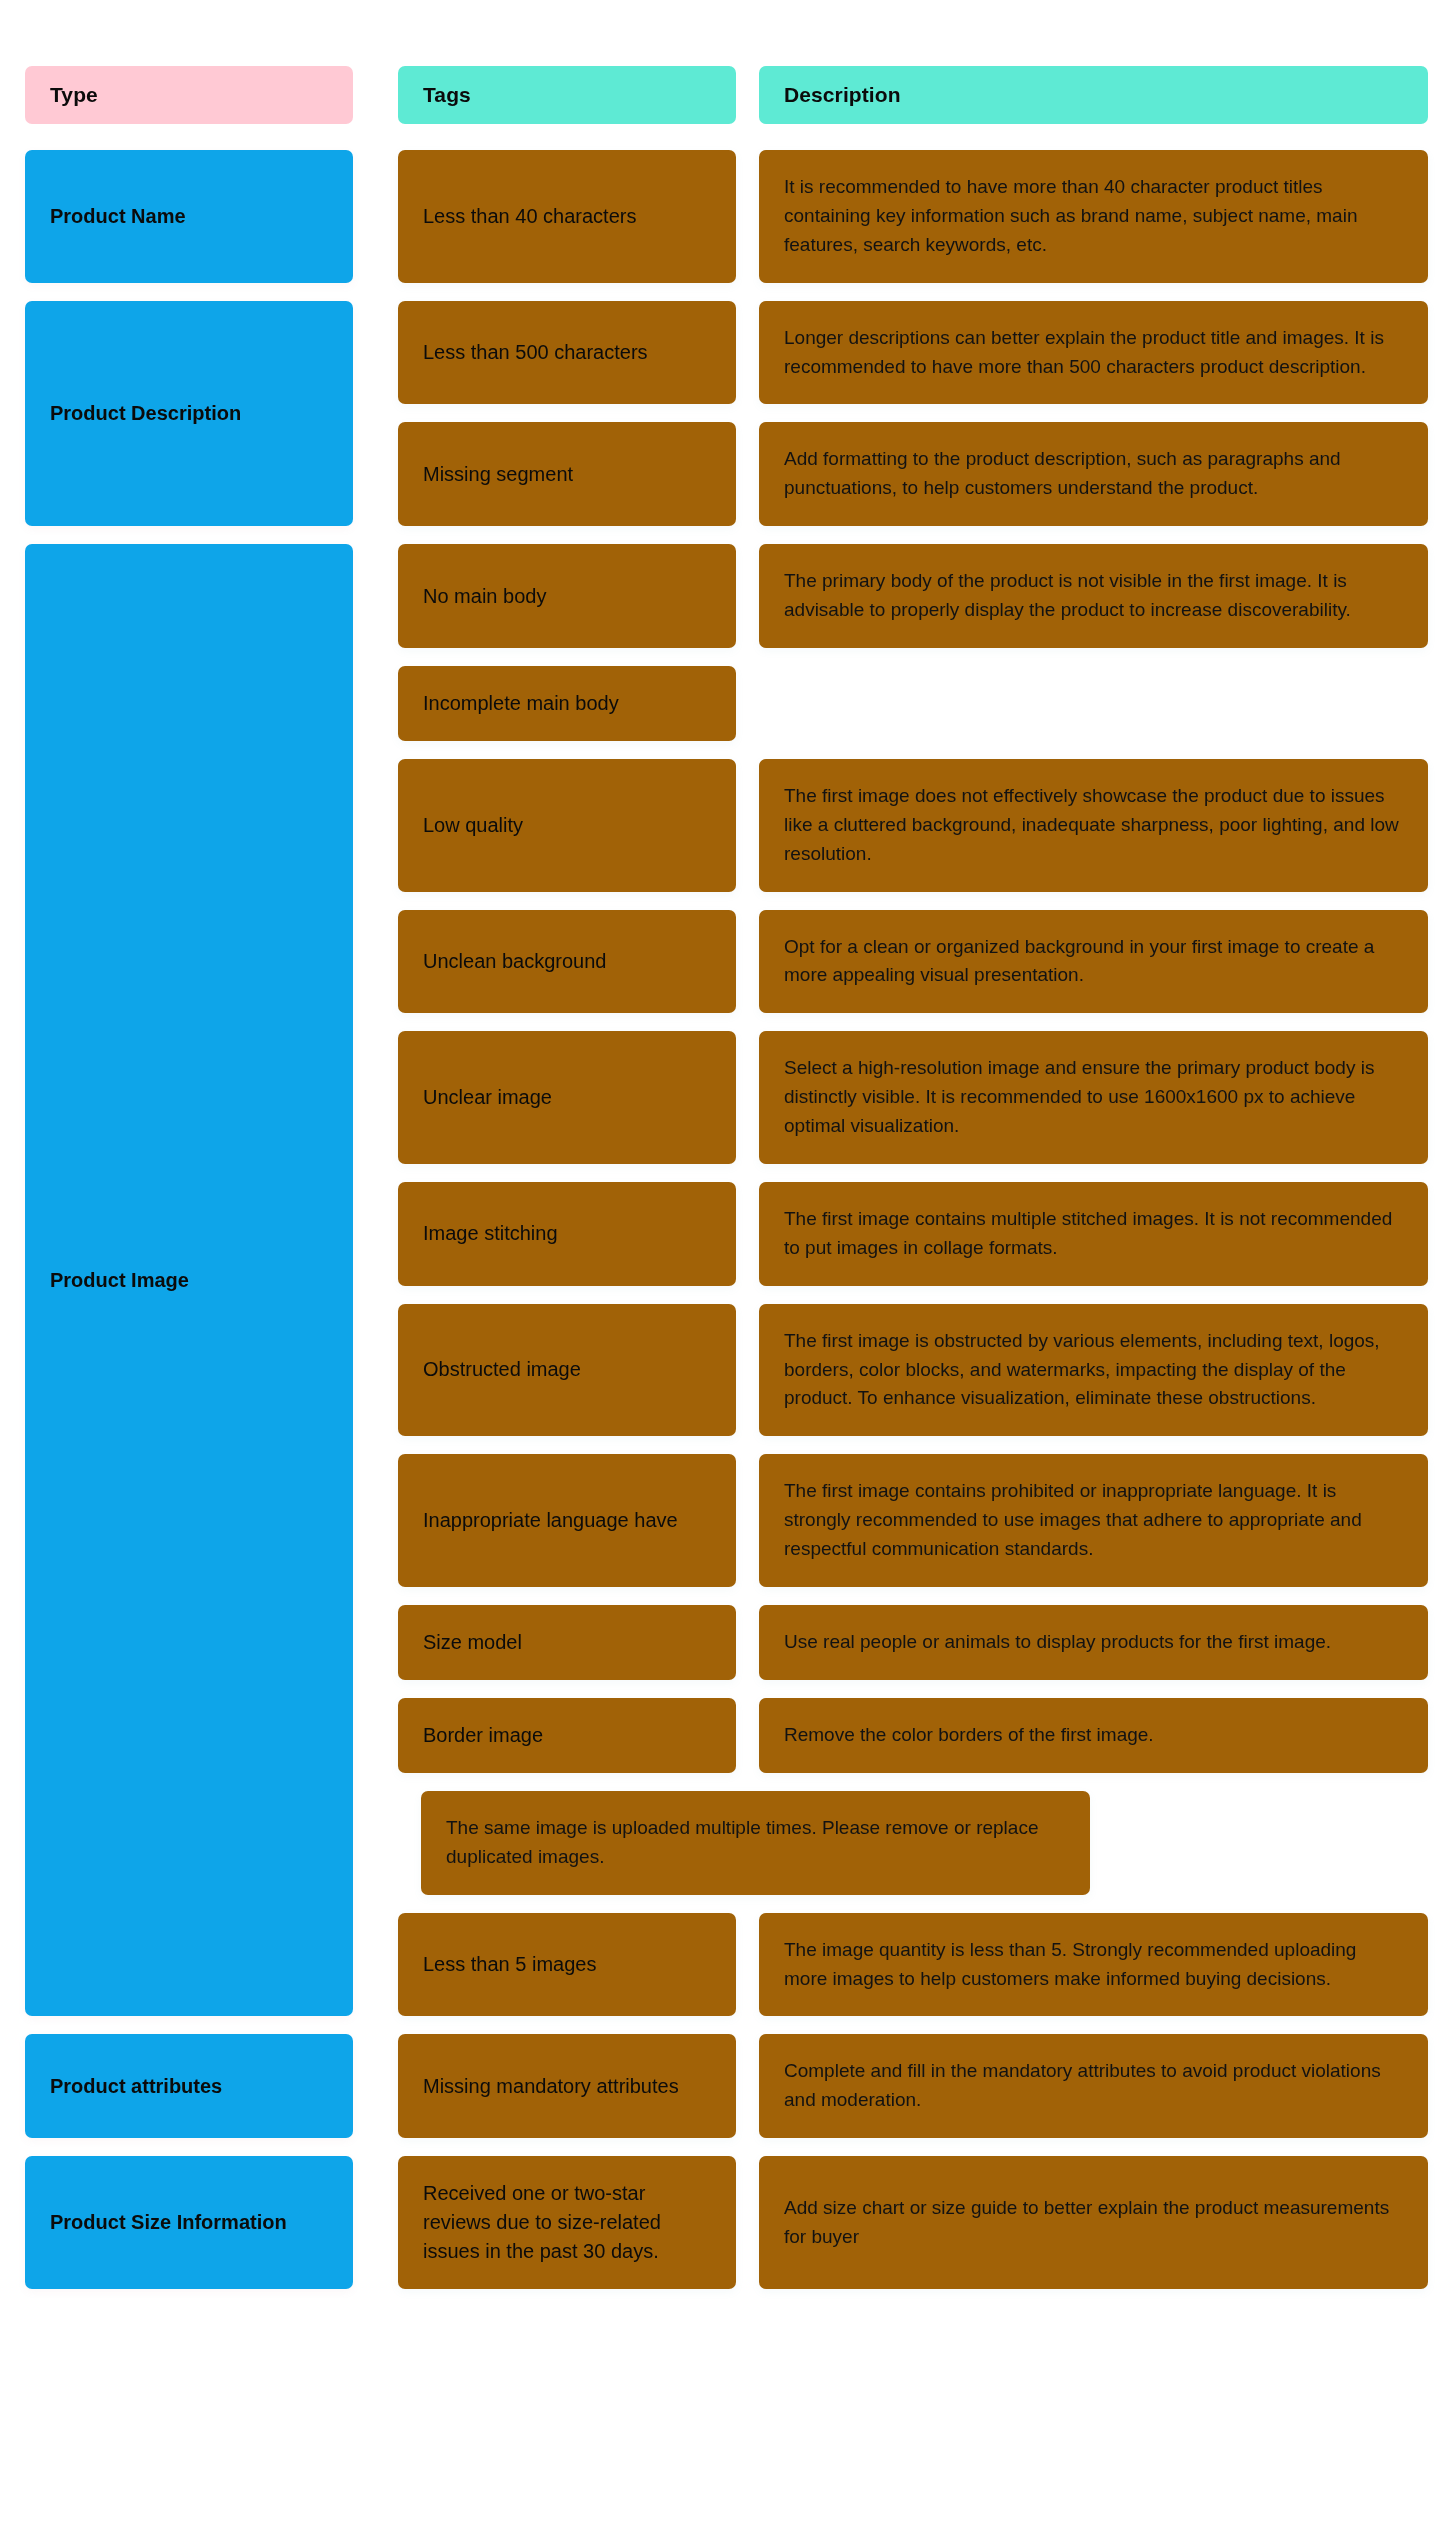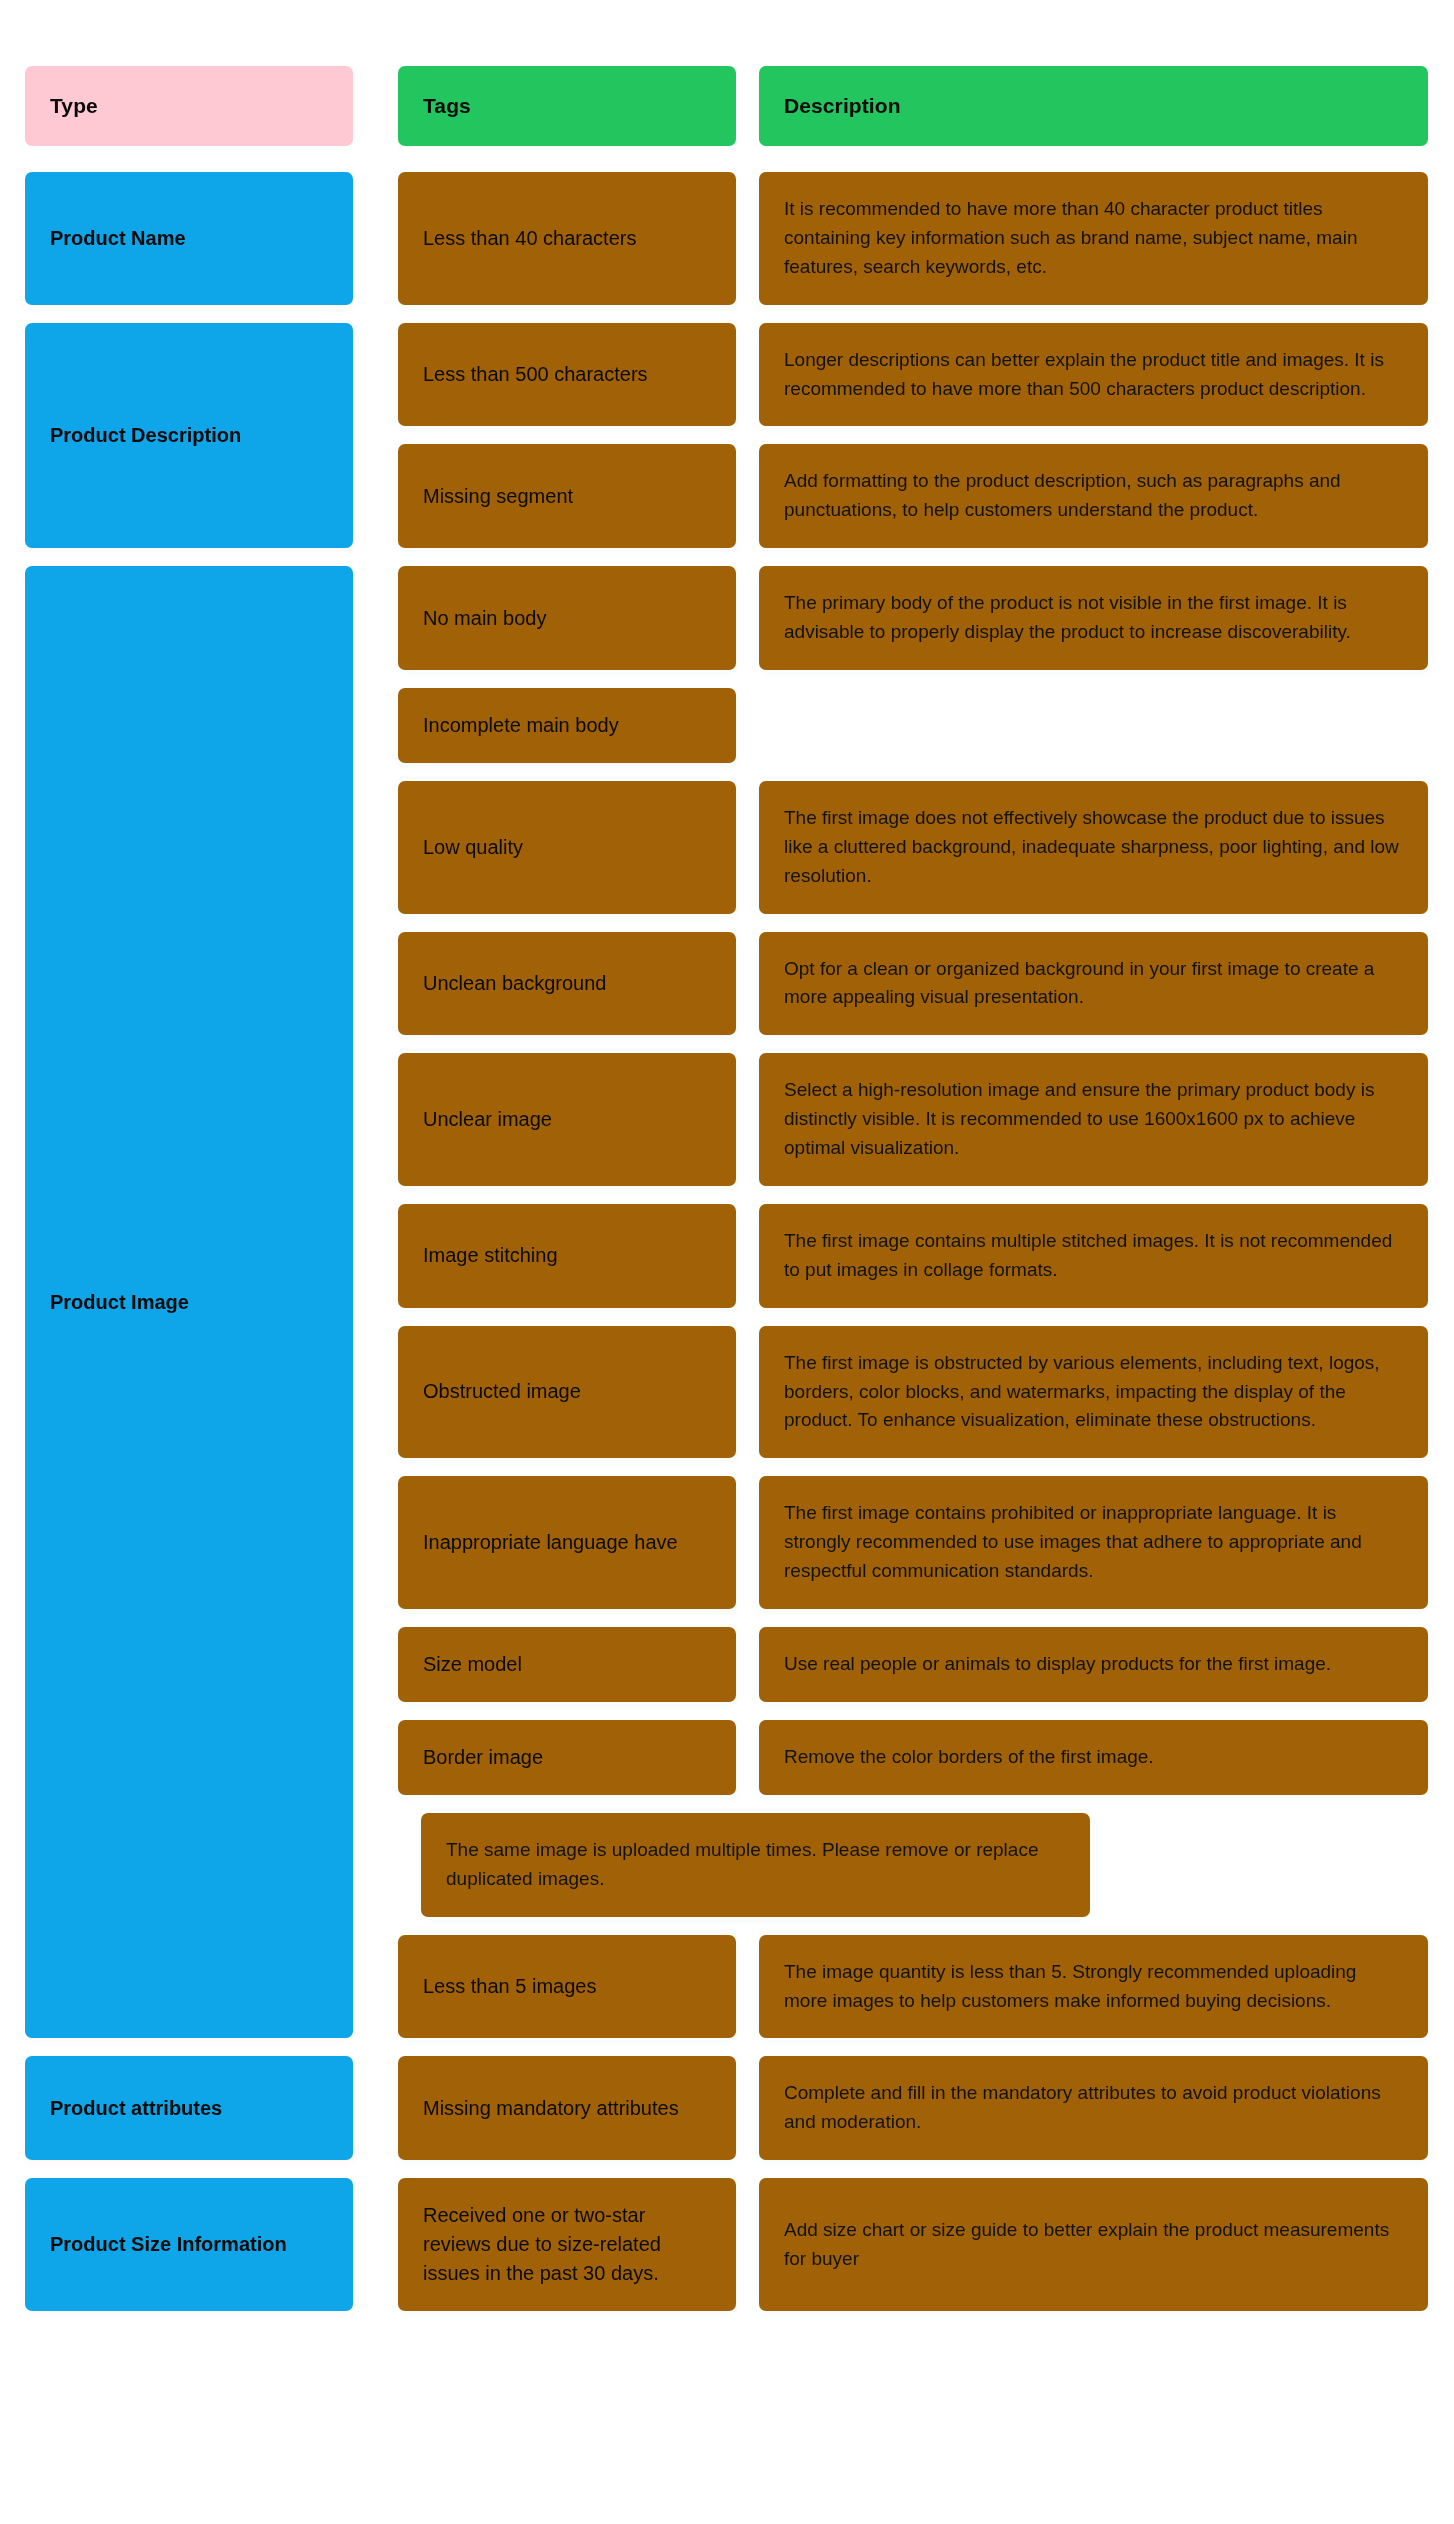--- a/index.html
+++ b/index.html
@@ -29,30 +29,30 @@
   .header-row {
     display:flex;
     align-items:stretch;
     margin-bottom:26px;
   }
   .hcell {
     border-radius:7px;
     padding:0 25px;
     display:flex;
     align-items:center;
-    height:80px;
+    height:58px;
   }
   .hcell span {
     font-size:21px;
     font-weight:bold;
     color:#0b0b0b;
     letter-spacing:0.1px;
   }
   .hcell.pink { background:#ffc9d4; }
-  .hcell.cyan { background:#22c55e;text-align:right; }
+  .hcell.cyan { background:#5eead4;text-align:right; }
 
   
   .group {
     display:flex;
     align-items:stretch;
     margin-bottom:18px;
   }
   .type-cell {
     background:#0ea5e9;
     border-radius:7px;

